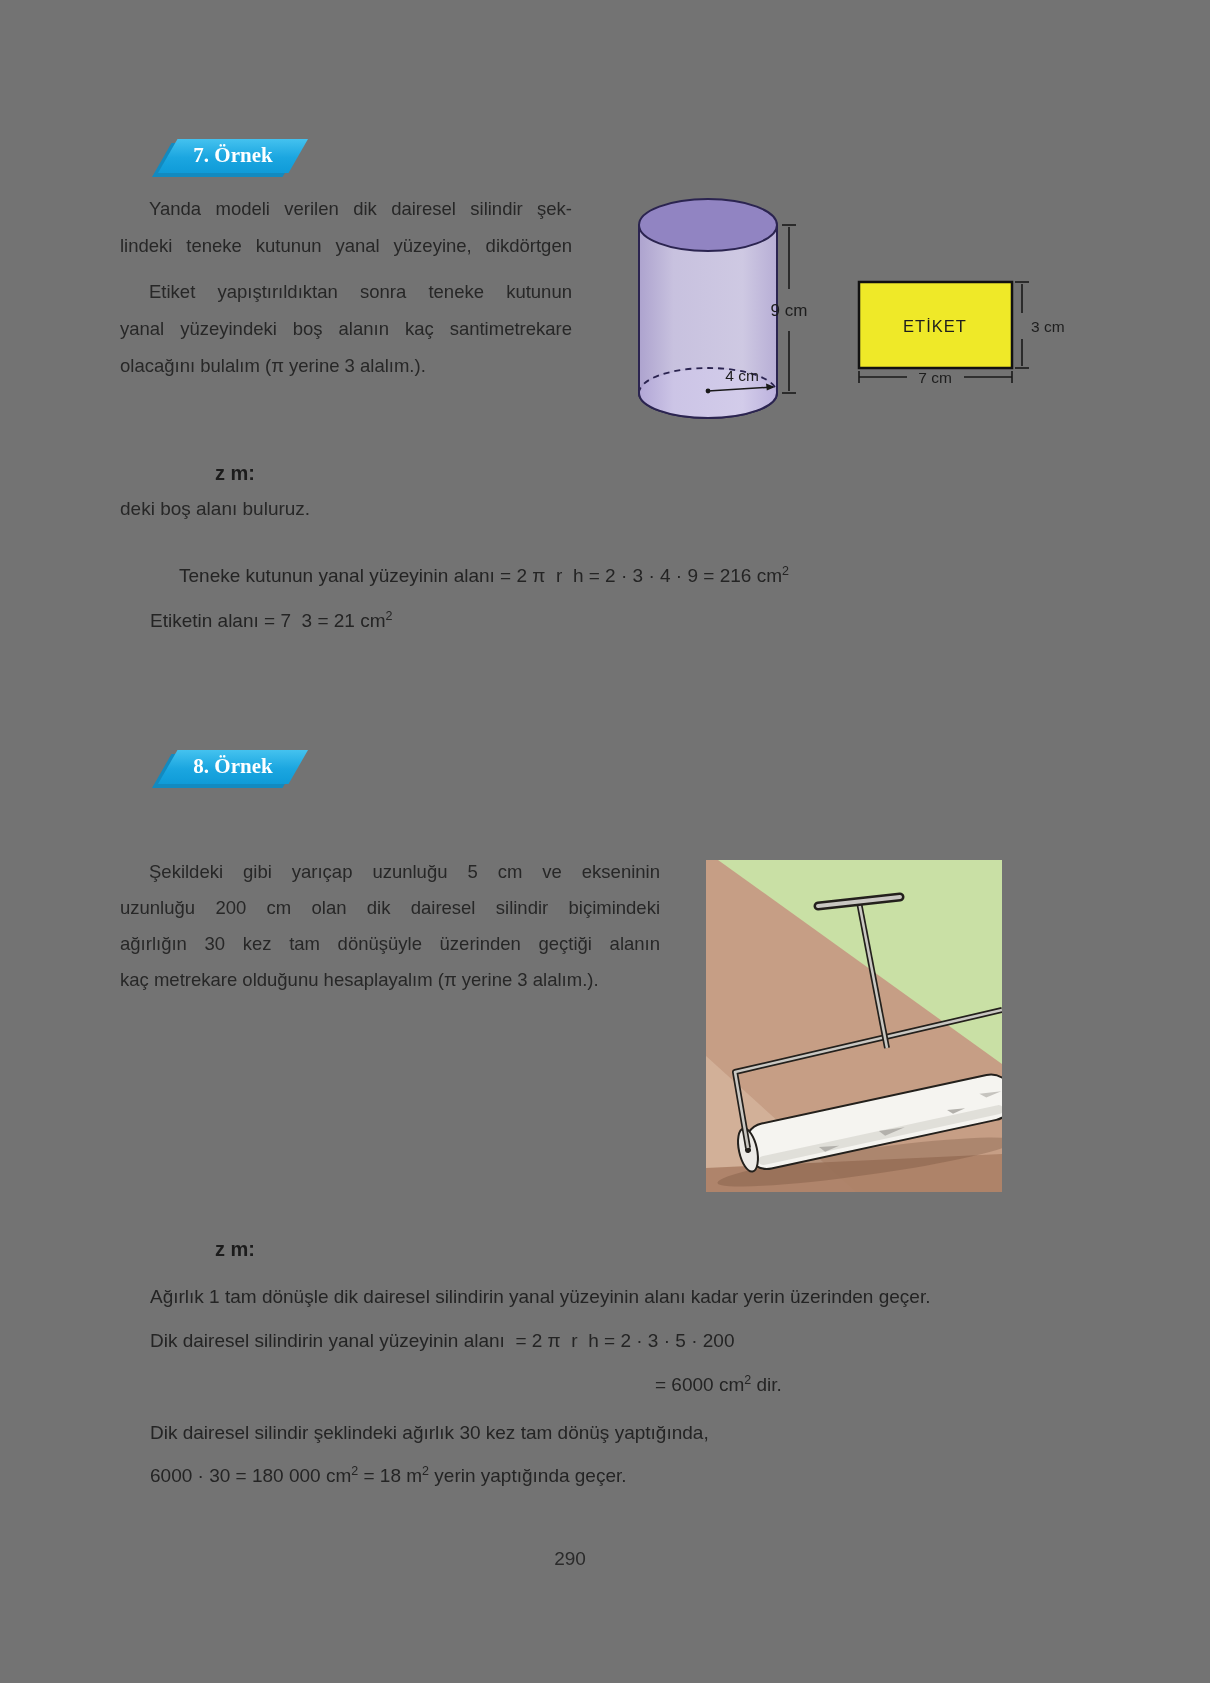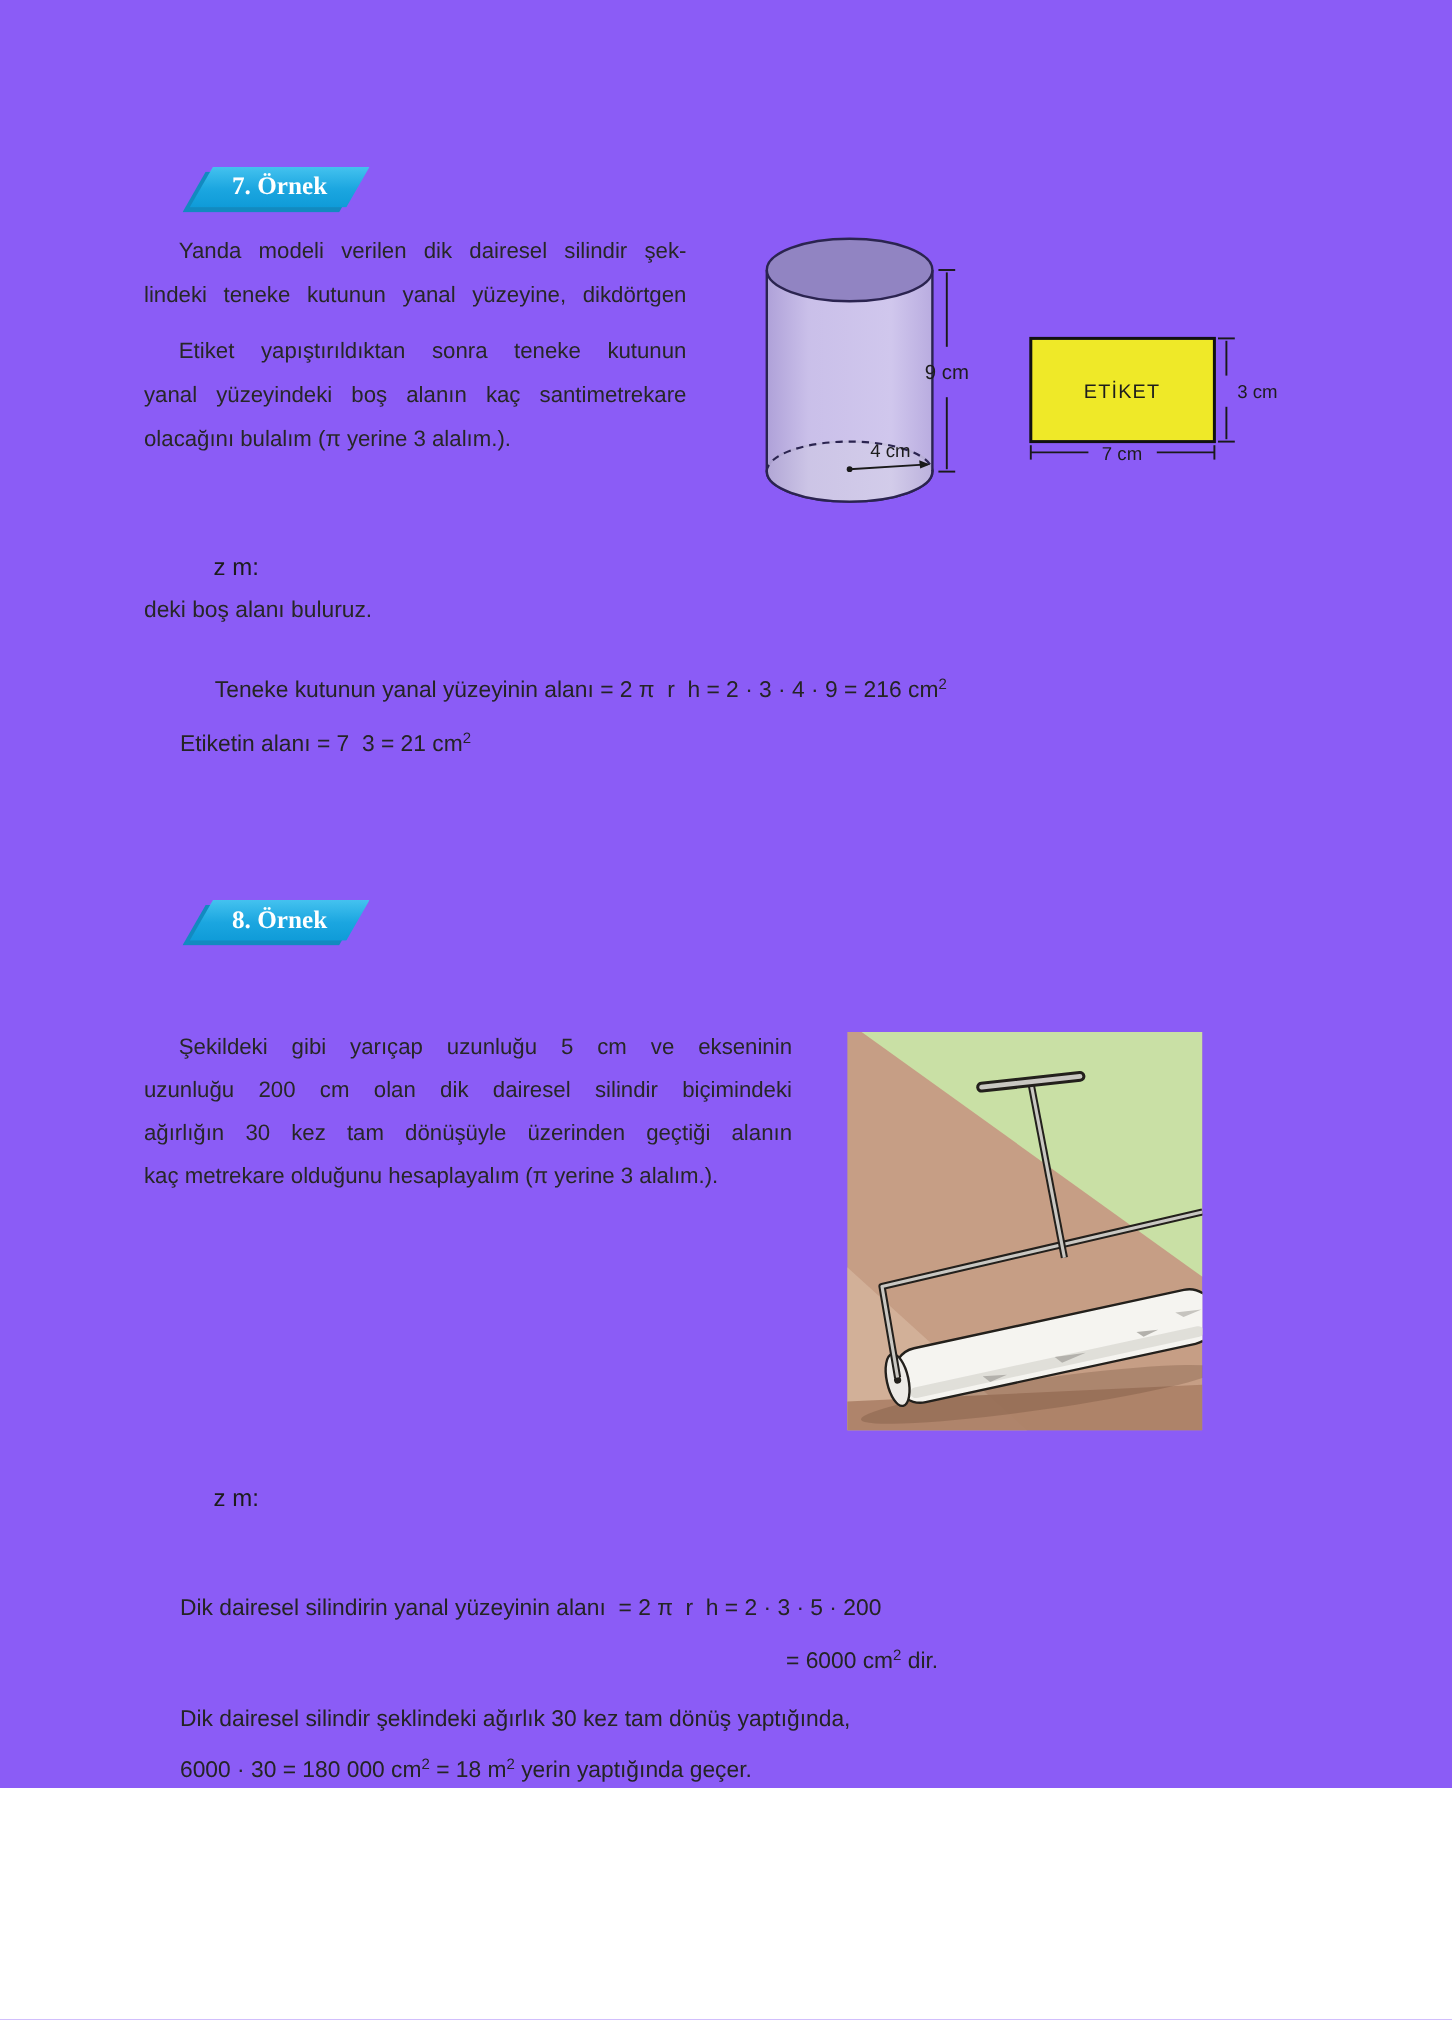--- a/index.html
+++ b/index.html
@@ -1,19 +1,19 @@
 <!DOCTYPE html>
 <html><head>
 <meta charset="utf-8">
 <style>
   html,body { margin:0; padding:0; background:#ffffff; }
   .page {
     position: relative;
-    width: 1210px; height: 1490px;
-    background: #8b5cf6;
+    width: 1210px; height: 1683px;
+    background: #737373;
     font-family: "Liberation Sans", sans-serif;
     color: #272727;
     overflow: hidden;
   }
   
   .badge { position: absolute; width: 150px; height: 34px; }
   .badge .shadow {
     position:absolute; inset:0;
     transform: translate(-6px,4px);
     background:#128ac0;
@@ -27,21 +27,21 @@
   }
   .badge .front span {
     color:#fff; font-family:"Liberation Serif", serif;
     font-weight:bold; font-size:21px; padding-bottom:2px;
   }
   
   .tblock { position:absolute; font-size:18.5px; line-height:37px; }
   .jl  { text-align: justify; text-align-last: justify; }
   .ll  { text-align: left; }
   .indent { text-indent: 29px; }
-  .soltitle { position:absolute; font-weight:normal; font-size:20px; color:#1c1c1c; }
+  .soltitle { position:absolute; font-weight:bold; font-size:20px; color:#1c1c1c;margin-left:37px; }
   .fline { position:absolute; font-size:19px; white-space:pre-wrap; color:#242424; }
   .sup { font-size:12.5px; position:relative; top:-7px; }
   .pagenum { position:absolute; top:1548px; left:0; width:1140px; text-align:center; font-size:19px; color:#2a2a2a; }
   svg text { font-family:"Liberation Sans", sans-serif; fill:#1d1d1d; }
 </style>
 </head>
 <body>
 
 <div class="page">
 
@@ -152,19 +152,20 @@
     <path d="M42,288 L29,212 L296,150" fill="none" stroke="#c9c7c2" stroke-width="2.6" stroke-linejoin="round"></path>
 
     <line x1="153" y1="42" x2="181" y2="188" stroke="#23201c" stroke-width="6"></line>
     <line x1="153" y1="42" x2="181" y2="188" stroke="#c9c7c2" stroke-width="2.6"></line>
 
     <line x1="112" y1="46" x2="194" y2="37" stroke="#23201c" stroke-width="9" stroke-linecap="round"></line>
     <line x1="112" y1="46" x2="194" y2="37" stroke="#c9c7c2" stroke-width="4" stroke-linecap="round"></line>
   </svg>
 
   <div class="soltitle" style="left:178px; top:1238px;">z&nbsp;m:</div>
+  <div class="fline" style="left:150px; top:1286px;">Ağırlık 1 tam dönüşle dik dairesel silindirin yanal yüzeyinin alanı kadar yerin üzerinden geçer.</div>
   <div class="fline" style="left:150px; top:1330px;">Dik dairesel silindirin yanal yüzeyinin alanı  = 2 π  r  h = 2 · 3 · 5 · 200</div>
   <div class="fline" style="left:655px; top:1374px;"><span>= 6000 cm</span><span class="sup">2</span><span> dir.</span></div>
   <div class="fline" style="left:150px; top:1422px;">Dik dairesel silindir şeklindeki ağırlık 30 kez tam dönüş yaptığında,</div>
   <div class="fline" style="left:150px; top:1465px;"><span>6000 · 30 = 180 000 cm</span><span class="sup">2</span><span> = 18 m</span><span class="sup">2</span><span> yerin yaptığında geçer.</span></div>
 
   <div class="pagenum">290</div>
 </div>
 
 </body></html>

